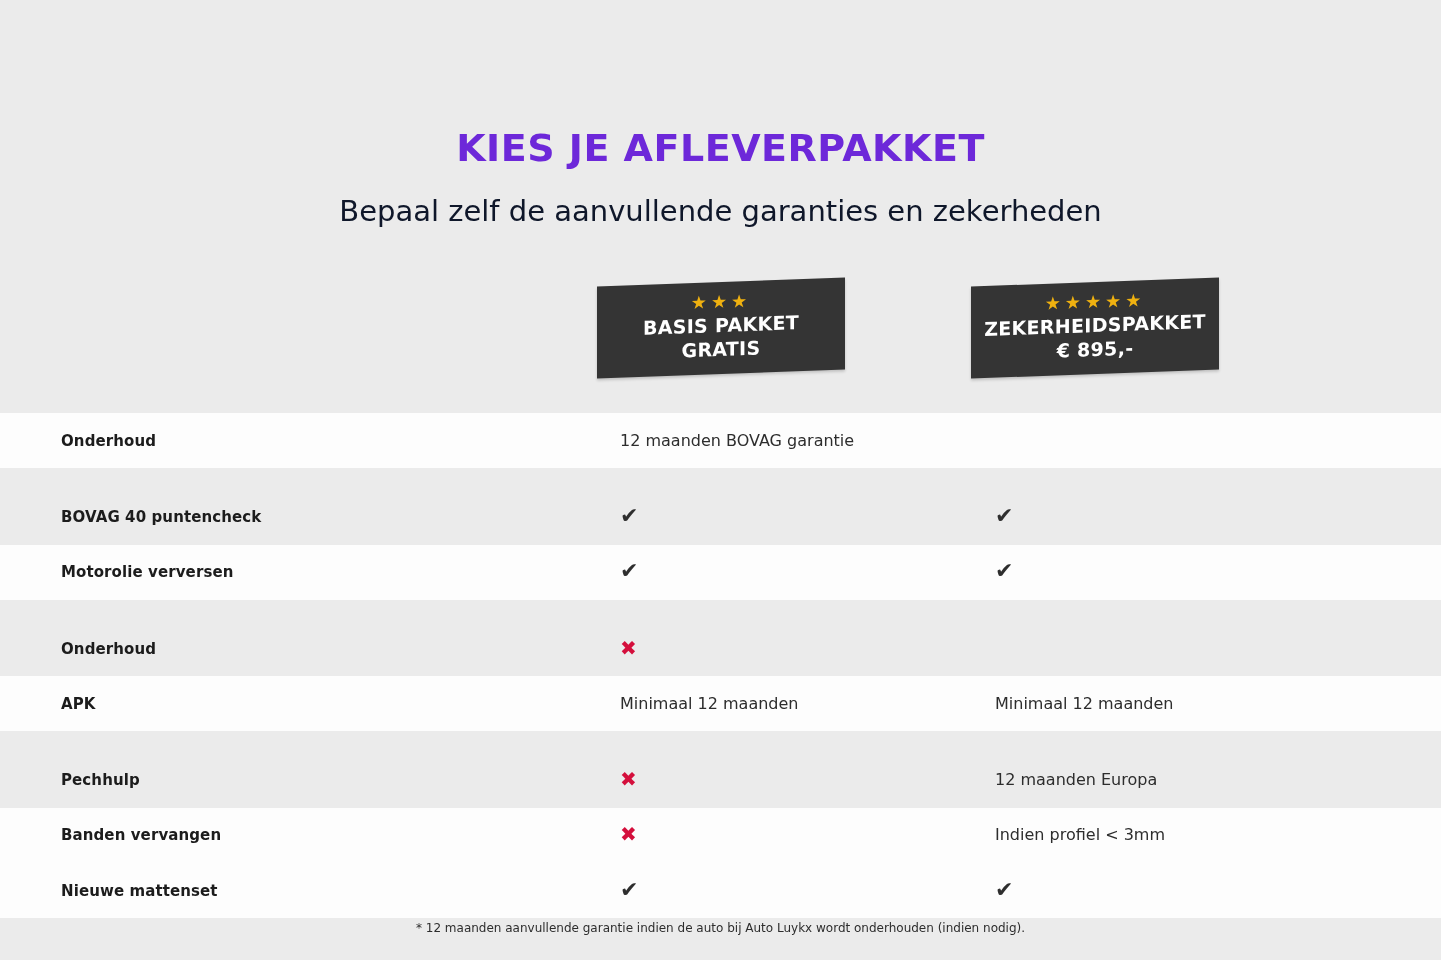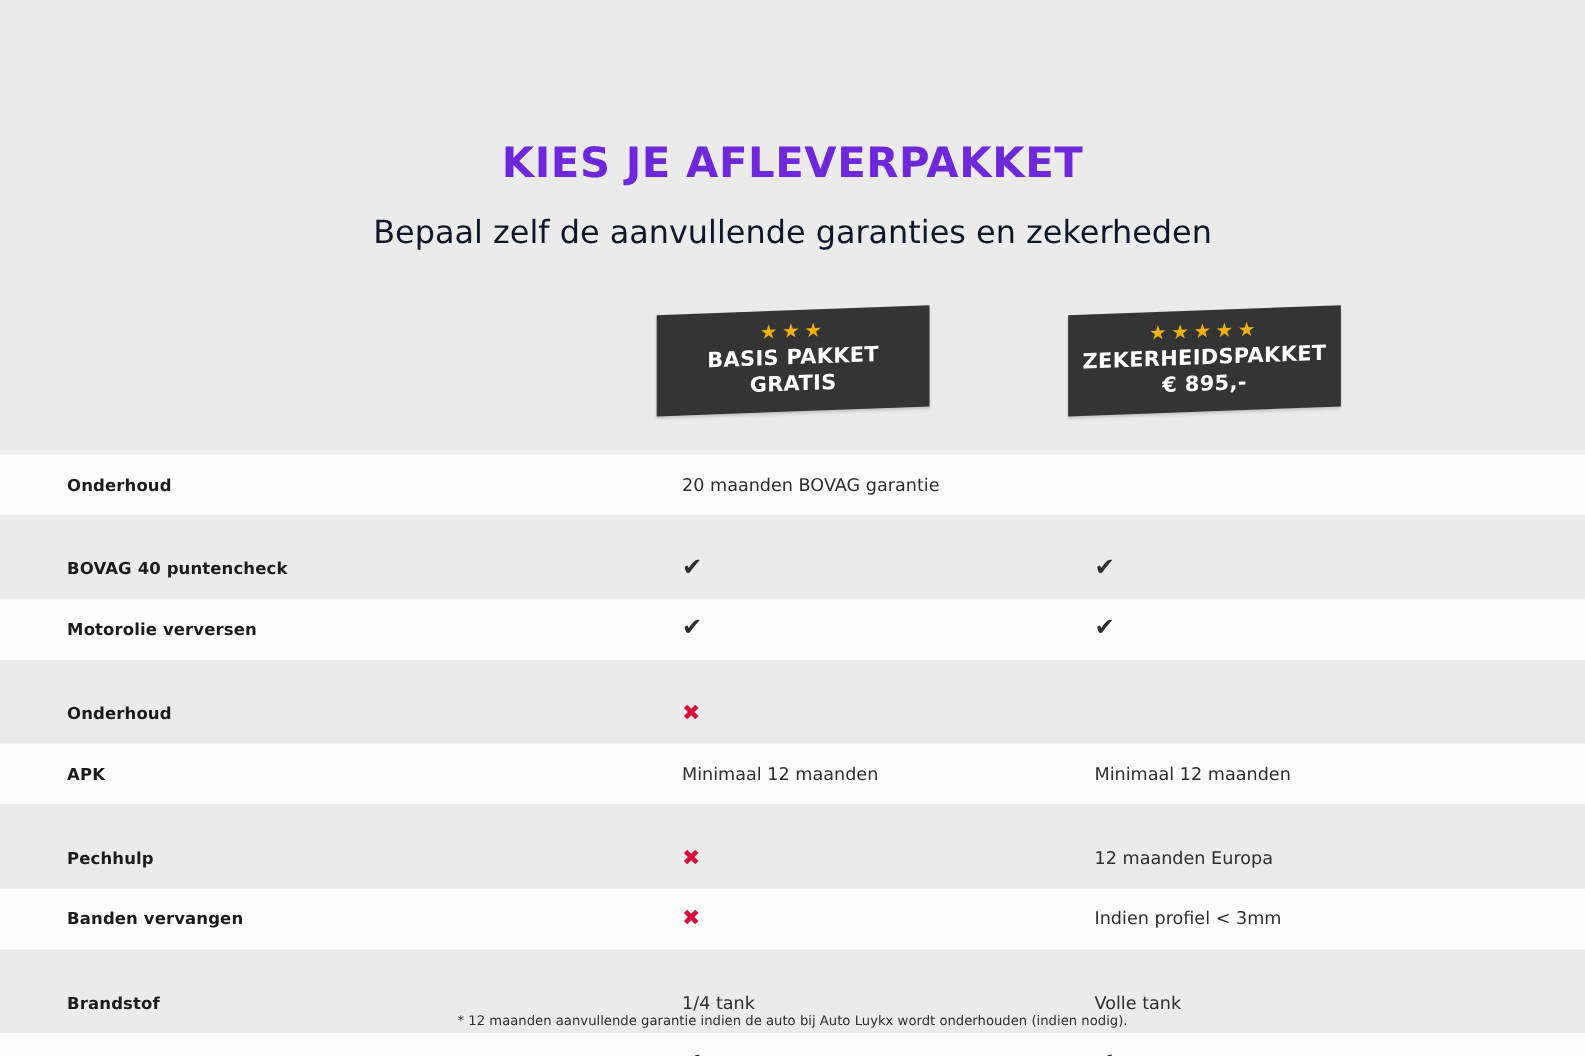--- a/index.html
+++ b/index.html
@@ -125,21 +125,21 @@
     <div class="badge-lines">
         <div class="badge-line">ZEKERHEIDSPAKKET</div>
         <div class="badge-line">€ 895,-</div>
       </div>
   </div>
 
   <div class="table">
       <div class="row row-white">
         <div class="cell c1">Onderhoud</div>
         <div class="cell c2">
-          <div class="vline">20 maanden BOVAG garantie</div>
+          <div class="vline">12 maanden BOVAG garantie</div>
         </div>
         <div class="cell c3">
         </div>
       </div>
       <div class="row row-gray">
         <div class="cell c1">BOVAG 40 puntencheck</div>
         <div class="cell c2"><span class="mark check">✔</span></div>
         <div class="cell c3"><span class="mark check">✔</span></div>
       </div>
       <div class="row row-white">
@@ -167,29 +167,20 @@
           <div class="vline">12 maanden Europa</div>
         </div>
       </div>
       <div class="row row-white">
         <div class="cell c1">Banden vervangen</div>
         <div class="cell c2"><span class="mark cross">✖</span></div>
         <div class="cell c3">
           <div class="vline">Indien profiel &lt; 3mm</div>
         </div>
       </div>
-      <div class="row row-gray">
-        <div class="cell c1">Brandstof</div>
-        <div class="cell c2">
-          <div class="vline">1/4 tank</div>
-        </div>
-        <div class="cell c3">
-          <div class="vline">Volle tank</div>
-        </div>
-      </div>
       <div class="row row-white">
         <div class="cell c1">Nieuwe mattenset</div>
         <div class="cell c2"><span class="mark check">✔</span></div>
         <div class="cell c3"><span class="mark check">✔</span></div>
       </div>
     </div>
 
   <div class="footer">* 12 maanden aanvullende garantie indien de auto bij Auto Luykx wordt onderhouden (indien nodig).</div>
 
 </div>

